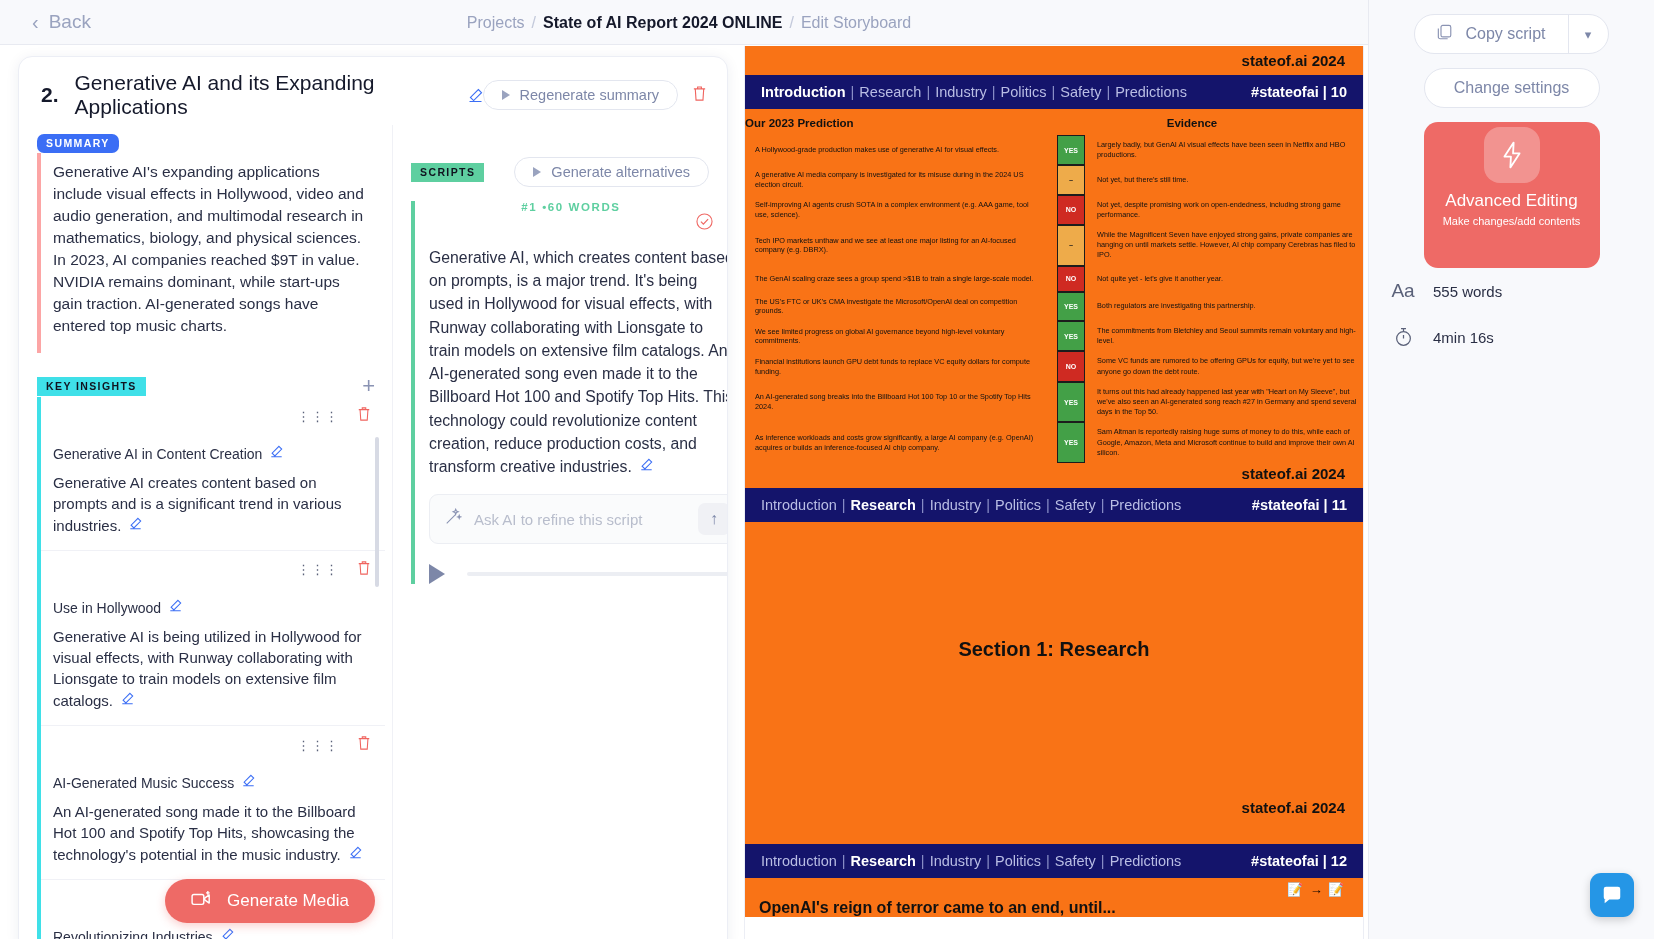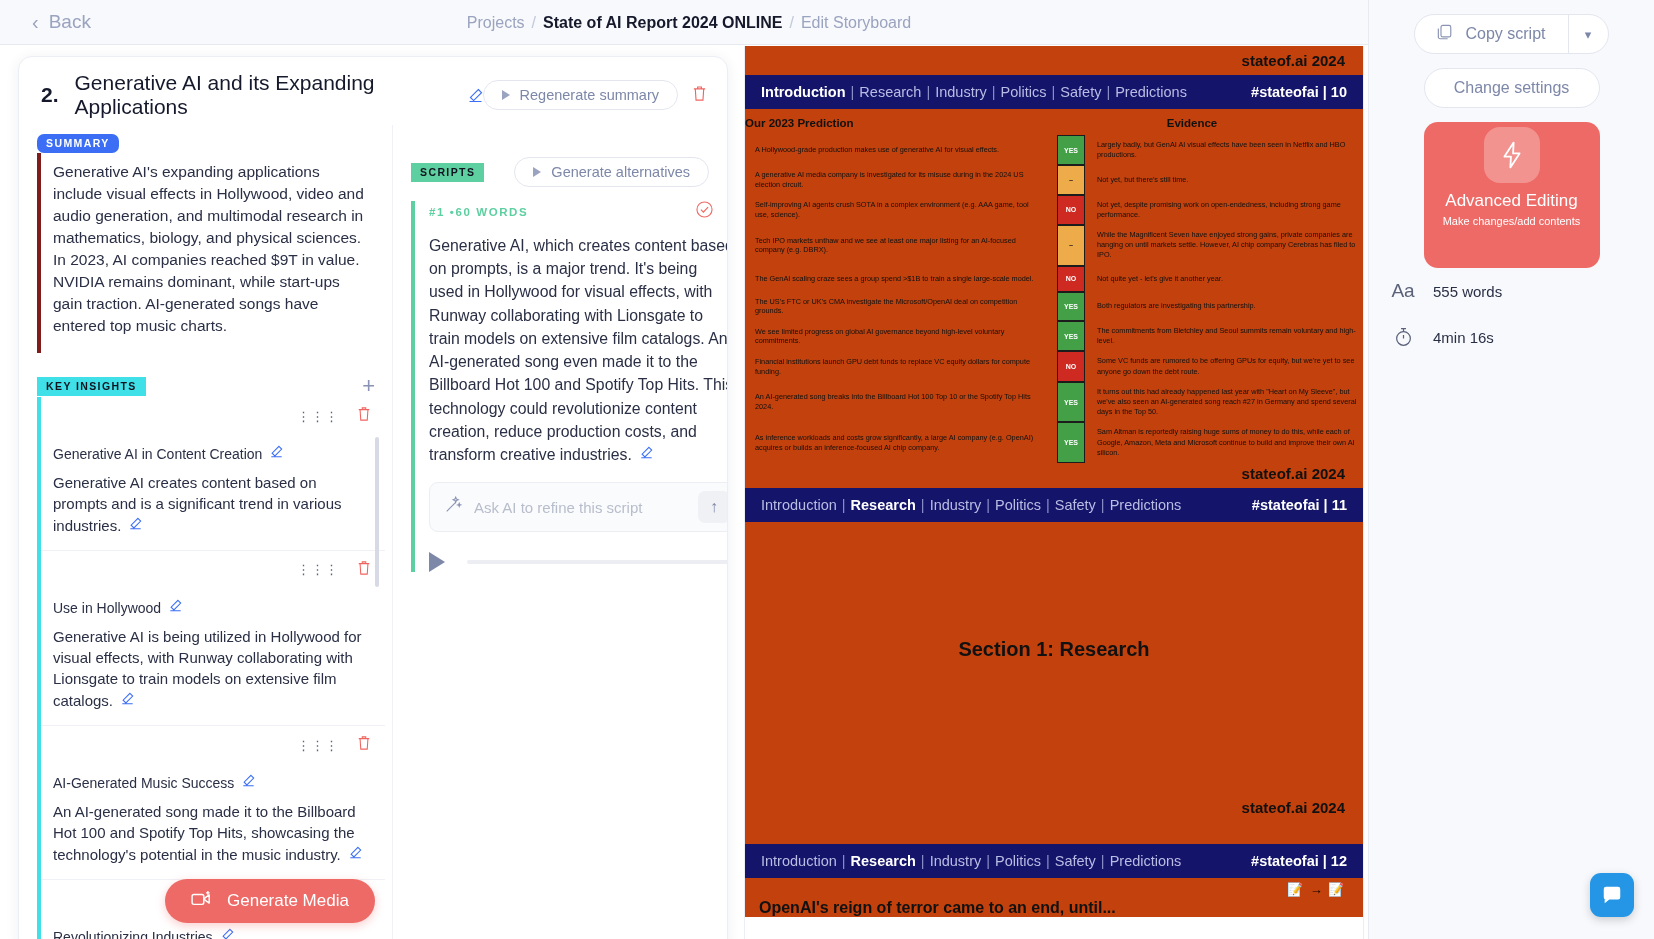--- a/index.html
+++ b/index.html
@@ -69,21 +69,21 @@
   .tag {
     display: inline-block; padding: 3px 9px 4px; font-size: 10.5px;
     font-weight: 700; letter-spacing: 1.4px; color: #10131f;
   }
   .tag-summary { background: #3b6ef5; color: #fff; border-radius: 7px; }
   .tag-insights { background: #3fe0e8; color: #10131f; }
   .tag-scripts { background: #5ecfa0; color: #10131f; }
 
   .summary-block { margin: 8px 0 0 18px; }
   .summary-body {
-    border-left: 4px solid #7f1d1d; padding: 8px 18px 16px 12px;
+    border-left: 4px solid #fca5a5; padding: 8px 18px 16px 12px;
     font-size: 15.5px; line-height: 1.42; color: #2a2f45; max-width: 352px;
   }
 
   .insights-head { display:flex; align-items:center; margin: 22px 0 0 18px; width: 338px; }
   .plus-btn { margin-left: auto; font-size: 22px; color: #8a93b3; line-height: 1; cursor: pointer; }
 
   .insights-scroll {
     margin-left: 18px; width: 348px; height: 580px; overflow: hidden;
     border-left: 4px solid #3fe0e8; position: relative;
   }
@@ -101,21 +101,21 @@
   }
   .scrollbar-thumb {
     position: absolute; right: 0; top: 40px; width: 4px; height: 150px;
     background: #d7dae4; border-radius: 2px;
   }
 
   
   .scripts-head { display:flex; align-items:center; margin: 32px 18px 0 18px; }
   .scripts-head .ghost-btn { height: 30px; }
   .script-body { border-left: 4px solid #5ecfa0; margin-left: 18px; padding-left: 14px; }
-  .script-meta { display:flex; align-items:center; margin-top: 14px; padding-right: 14px; }
+  .script-meta { display:flex; align-items:center; margin-top: 14px; padding-right: 14px; flex-direction: column; }
   .script-num { font-size: 11.5px; font-weight: 700; letter-spacing: 1.6px; color: #5ecfa0; }
   .check-ic { margin-left:auto; cursor: pointer; }
   .script-text { font-size: 15.8px; line-height: 1.47; color: #2a2f45; margin-top: 12px; width: 306px; }
 
   .ask-ai {
     margin-top: 16px; width: 310px; height: 50px; background: #fafbfc;
     border: 1px solid #eceef3; border-radius: 9px;
     display: flex; align-items: center; padding: 0 8px 0 14px; gap: 12px;
   }
   .ask-input {
@@ -141,21 +141,21 @@
     box-shadow: 0 3px 10px rgba(238,106,102,.32);
     font-family: "Liberation Sans", sans-serif;
   }
 
   
   .preview {
     position: absolute; top: 46px; left: 744px; width: 620px; height: 893px;
     background: #fff; border-left: 1px solid #eceef5; border-right: 1px solid #eceef5;
     overflow: hidden;
   }
-  .slide { position: relative; background: #c2410c; }
+  .slide { position: relative; background: #f97316; }
   .slide-foot {
     text-align: right; font-size: 15px; font-weight: 700; color: #111;
     padding: 6px 18px 6px 0;
   }
   .navbar {
     background: #14146b; color: #fff; height: 34px;
     display:flex; align-items:center; padding: 0 16px; font-size: 14.5px;
   }
   .navbar .dim { color: #b9bde4; }
   .navbar .on { font-weight: 700; color:#fff; }

